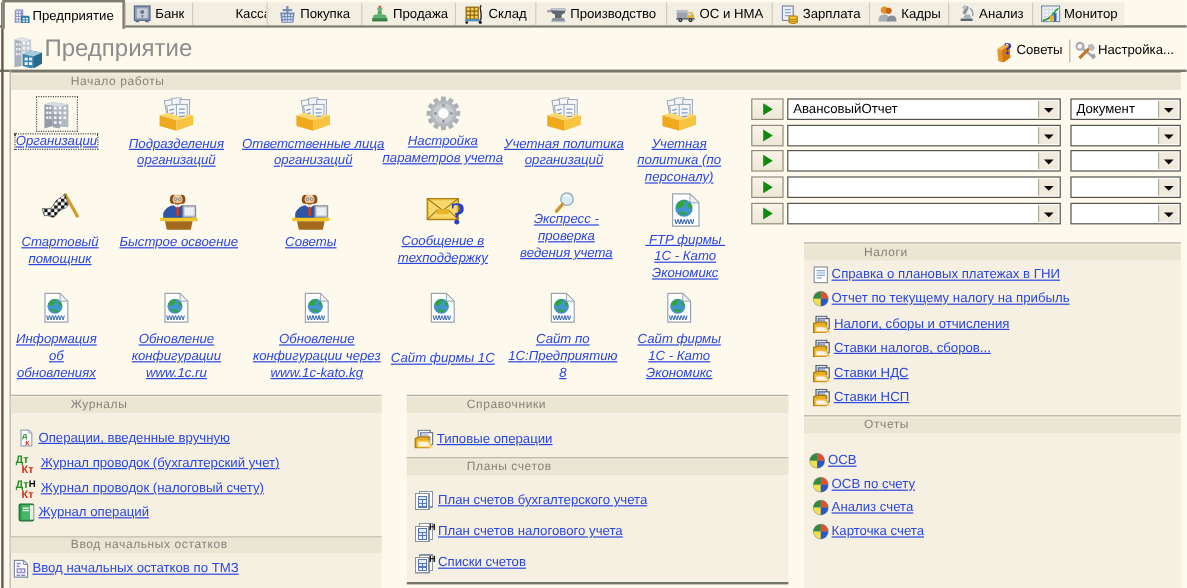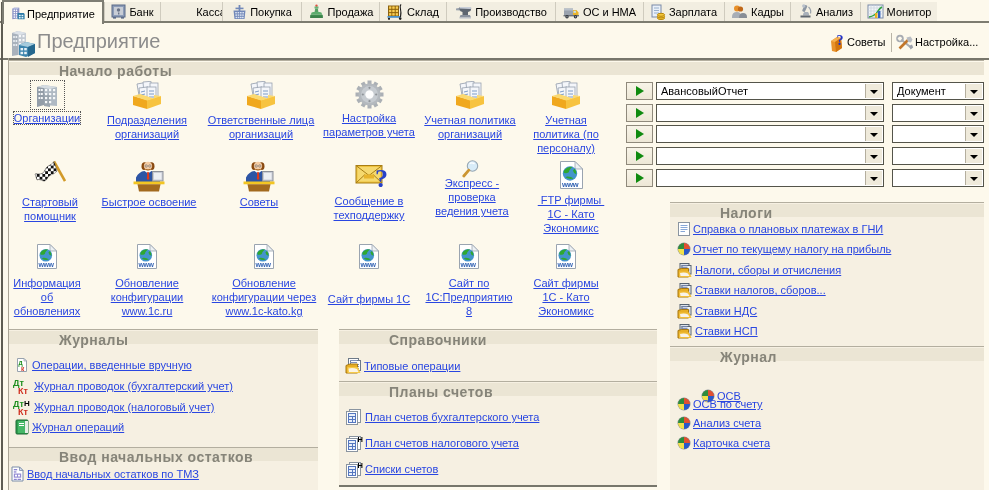--- a/index.html
+++ b/index.html
@@ -5,34 +5,34 @@
 html,body{margin:0;padding:0;}
 #app{position:relative;width:989px;height:490px;background:#FDF9EC;font-family:"Liberation Sans",sans-serif;overflow:hidden;}
 .abs{position:absolute;}
 
 .tab{position:absolute;top:2px;height:19px;background:#F2EEE1;border-left:1px solid #CFCBBE;box-sizing:border-box;display:flex;align-items:center;justify-content:center;gap:3px;}
 .tab .tl{font-size:11px;color:#000;white-space:nowrap;}
 #tabline{position:absolute;left:0;top:21px;width:989px;height:2px;background:#7D7C70;}
 #activetab{position:absolute;left:2px;top:0;width:102px;height:24px;background:#FDF9EC;border:2px solid #7E7D73;border-bottom:none;box-sizing:border-box;z-index:5;}
 
 .band{position:absolute;background:#EBE5D4;height:13px;}
-.band .bt{position:absolute;left:5px;top:1px;font-size:14px;font-weight:bold;color:#868479;white-space:nowrap;letter-spacing:0.5px;padding-left:45px;}
+.band .bt{position:absolute;left:5px;top:1px;font-size:10px;font-weight:normal;color:#868479;white-space:nowrap;letter-spacing:0.5px;padding-left:45px;}
 .bline{position:absolute;height:1px;background:#B3AE9F;}
 .panel{position:absolute;background:#F6F0E2;}
 
 .lnk{color:#2946E1;text-decoration:underline;font-size:11px;white-space:nowrap;}
 .litem{position:absolute;height:16px;display:flex;align-items:center;}
 .litem .lnk{margin-left:2px;}
 
 .gcell{position:absolute;text-align:center;}
 .gcell .glab{display:block;font-size:11px;line-height:14px;color:#2946E1;}
 .gcell > svg{display:block;margin:0 auto;}
 .gcell .ibox{display:block;width:-webkit-max-content;margin:0 auto;border:1px dotted #555;padding:1px 3px;}
 .gcell .ibox svg{display:block;}
-.gcell .glab span{text-decoration:underline;}
+.gcell .glab span{text-decoration:underline;font-style:italic;}
 
 .combo{position:absolute;height:18px;background:#fff;border:1px solid #54544A;box-sizing:border-box;}
 .combo .cbtn{position:absolute;right:1px;top:1px;bottom:1px;width:16px;background:#EFEADB;border-left:1px solid #B4AE9E;}
 .combo .car{position:absolute;right:5px;top:7px;width:0;height:0;border-left:4px solid transparent;border-right:4px solid transparent;border-top:4px solid #000;}
 .combo .ctext{position:absolute;left:4px;top:2px;font-size:11px;color:#000;}
 .playbtn{position:absolute;width:27px;height:18px;background:linear-gradient(#F8F4E8,#EDE7D6);border:1px solid #8F897B;box-sizing:border-box;}
 .playbtn .tri{position:absolute;left:9px;top:3px;width:0;height:0;border-top:5px solid transparent;border-bottom:5px solid transparent;border-left:8px solid #0F8A0F;}
 </style>
 </head>
 <body>
@@ -258,21 +258,21 @@
       <div class="bt">Планы счетов</div>
     </div>
   <div class="abs" style="left:339px;top:485px;width:318px;height:2px;background:#77766B;"></div>
 
   <div class="bline" style="left:670px;top:202px;width:314px;"></div>
   <div class="band" style="left:670px;top:204px;width:314px;">
       <div class="bt">Налоги</div>
     </div>
   <div class="bline" style="left:670px;top:346px;width:314px;"></div>
   <div class="band" style="left:670px;top:348px;width:314px;">
-      <div class="bt">Журнал</div>
+      <div class="bt">Отчеты</div>
     </div>
 
   <div class="playbtn" style="left:626px;top:82px;">
       <div class="tri"></div>
     </div>
   <div class="combo" style="left:656px;top:82px;width:228px;">
       <div class="ctext">АвансовыйОтчет</div>
       <div class="cbtn"></div>
       <div class="car"></div>
     </div>
@@ -345,21 +345,21 @@
         <text x="5" y="16" font-size="9" font-weight="bold" fill="#D03020">Кт</text>
       </svg>
       <span class="lnk">Журнал проводок (бухгалтерский учет)</span>
     </div>
   <div class="litem" style="left:13px;top:399px;">
       <svg width="19" height="17" viewBox="0 0 19 17">
         <text x="0" y="8" font-size="9" font-weight="bold" fill="#1F8F1F">Дт</text>
         <text x="11" y="7" font-size="8" font-weight="bold" fill="#000">Н</text>
         <text x="5" y="16" font-size="9" font-weight="bold" fill="#D03020">Кт</text>
       </svg>
-      <span class="lnk">Журнал проводок (налоговый учет)</span>
+      <span class="lnk">Журнал проводок (налоговый счету)</span>
     </div>
   <div class="litem" style="left:15px;top:419px;">
       <svg width="15" height="16" viewBox="0 0 15 16">
         <rect x="1" y="1" width="12" height="14" rx="1" fill="#2E9C4E" stroke="#1C6B34"></rect>
         <rect x="3" y="2" width="8" height="12" fill="#47B868"></rect>
         <rect x="10" y="2" width="3" height="12" fill="#E8EEE8"></rect>
         <rect x="4" y="4" width="5" height="1" fill="#fff"></rect>
         <rect x="4" y="6" width="5" height="1" fill="#fff"></rect>
       </svg>
       <span class="lnk">Журнал операций</span>
@@ -522,21 +522,21 @@
           <line x1="6.5" y1="7.9" x2="12.5" y2="7.9"></line>
           <line x1="6.5" y1="9.6" x2="12.5" y2="9.6"></line>
         </g>
         <path d="M1 6.5 L4.5 5.5 L11.5 5.5 L11.5 14 L1 14 Z" fill="#E8AE24" stroke="#A87810"></path>
         <path d="M2 8.5 L12 8.5 L14.5 14 L2 14 Z" fill="#F2BE38"></path>
         <path d="M3 10 Q7.5 9 11 10.4 L12.5 13 L3.5 13 Z" fill="#F8F2E8"></path>
       </svg>
       <span class="lnk">Ставки НСП</span>
     </div>
 
-  <div class="litem" style="left:701px;top:376px;margin-top:12px;">
+  <div class="litem" style="left:674px;top:376px;">
       <svg width="14" height="14" viewBox="0 0 14 14">
         <circle cx="7" cy="7" r="6.5" fill="#8C9298"></circle>
         <path d="M7 7 L7 1 A6 6 0 0 0 1 7 Z" fill="#2E8C3C"></path>
         <path d="M7 7 L13 7 A6 6 0 0 0 7 1 Z" fill="#E05030"></path>
         <path d="M7 7 L1 7 A6 6 0 0 0 7 13 Z" fill="#F2E04A"></path>
         <path d="M7 7 L7 13 A6 6 0 0 0 13 7 Z" fill="#2858C8"></path>
       </svg>
       <span class="lnk">ОСВ</span>
     </div>
   <div class="litem" style="left:677px;top:396px;">

